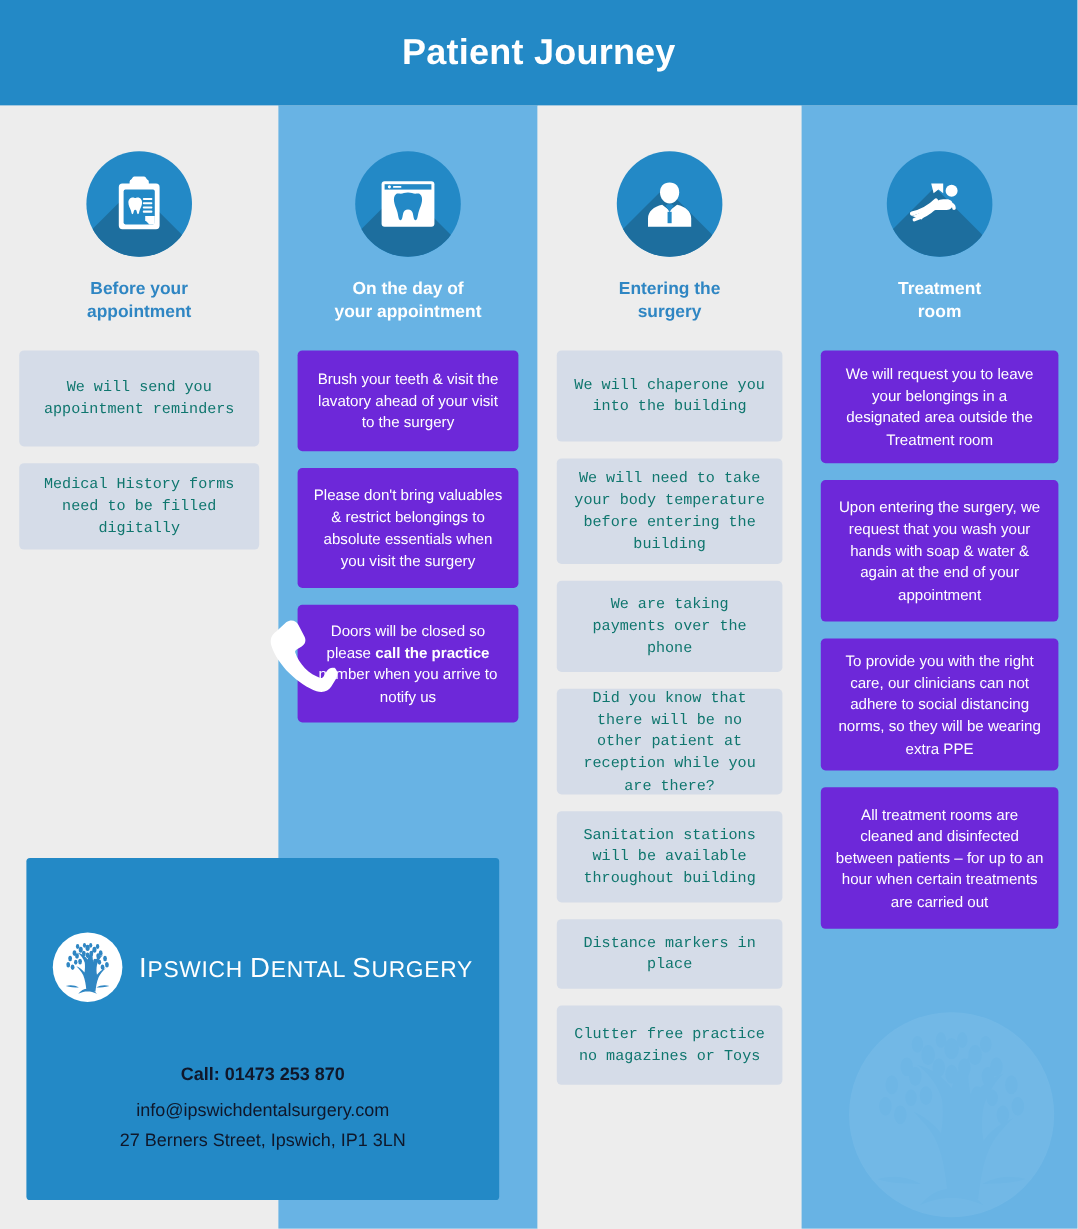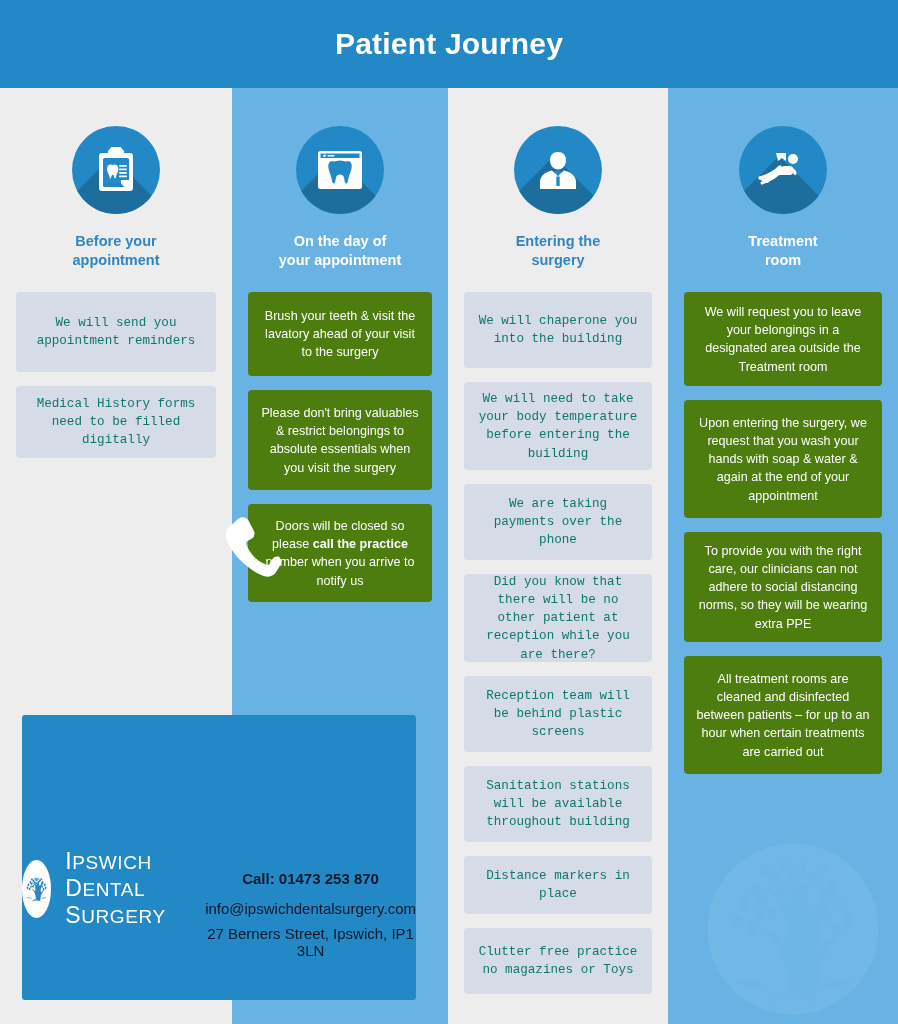--- a/index.html
+++ b/index.html
@@ -62,36 +62,36 @@
 
   
   .cards { margin-top: 22px; padding: 0 16px; }
   .card {
     border-radius: 4px; text-align: center;
     font-size: 12.6px; line-height: 1.45;
     display: flex; align-items: center; justify-content: center;
     margin-bottom: 14px; padding: 14px 12px;
   }
   .card-light { background: #d5dce8; color: #0f766e; font-family: Liberation Mono, monospace; }
-  .card-blue  { background: #4d7c0f; color: #ffffff; }
+  .card-blue  { background: #6d28d9; color: #ffffff; }
   .card b { font-weight: bold; color: #ffffff; }
 
   
   .card-phone { position: relative; }
   .phone-icon {
     position: absolute; left: -26px; top: 10px; z-index: 5;
     width: 62px; height: 72px; pointer-events: none;
   }
 
   
   .contact-panel {
     position: absolute; left: 22px; top: 715px;
     width: 394px; height: 285px;
     background: #2389c6; border-radius: 3px;
-    display: flex; flex-direction: row; align-items: center;
+    display: flex; flex-direction: column; align-items: center;
     padding-top: 62px;
     z-index: 20;
   }
   .logo-row { display: flex; align-items: center; gap: 14px; }
   .logo-circle {
     width: 58px; height: 58px; border-radius: 50%; background: #ffffff;
     display: flex; align-items: center; justify-content: center; overflow: hidden;
   }
   .logo-text {
     color: #ffffff; font-size: 19px; font-weight: 500; letter-spacing: .6px;
@@ -193,21 +193,20 @@
       </div>
       <div class="col-head head-dark">
         <div>Entering the</div>
         <div>surgery</div>
       </div>
       <div class="cards">
         <div class="card card-light" style="height:76px">We will chaperone you into the building</div>
         <div class="card card-light" style="height:88px">We will need to take your body temperature before entering the building</div>
         <div class="card card-light" style="height:76px">We are taking payments over the phone</div>
         <div class="card card-light" style="height:88px">Did you know that there will be no other patient at reception while you are there?</div>
-        <div class="card card-light" style="height:76px">Reception team will be behind plastic screens</div>
         <div class="card card-light" style="height:76px">Sanitation stations will be available throughout building</div>
         <div class="card card-light" style="height:58px">Distance markers in place</div>
         <div class="card card-light" style="height:66px">Clutter free practice no magazines or Toys</div>
       </div>
     </div>
 
     <div class="col col-4">
       <div class="icon-wrap">
         <div class="icon-circle">
           <span class="icon-shadow"></span>

